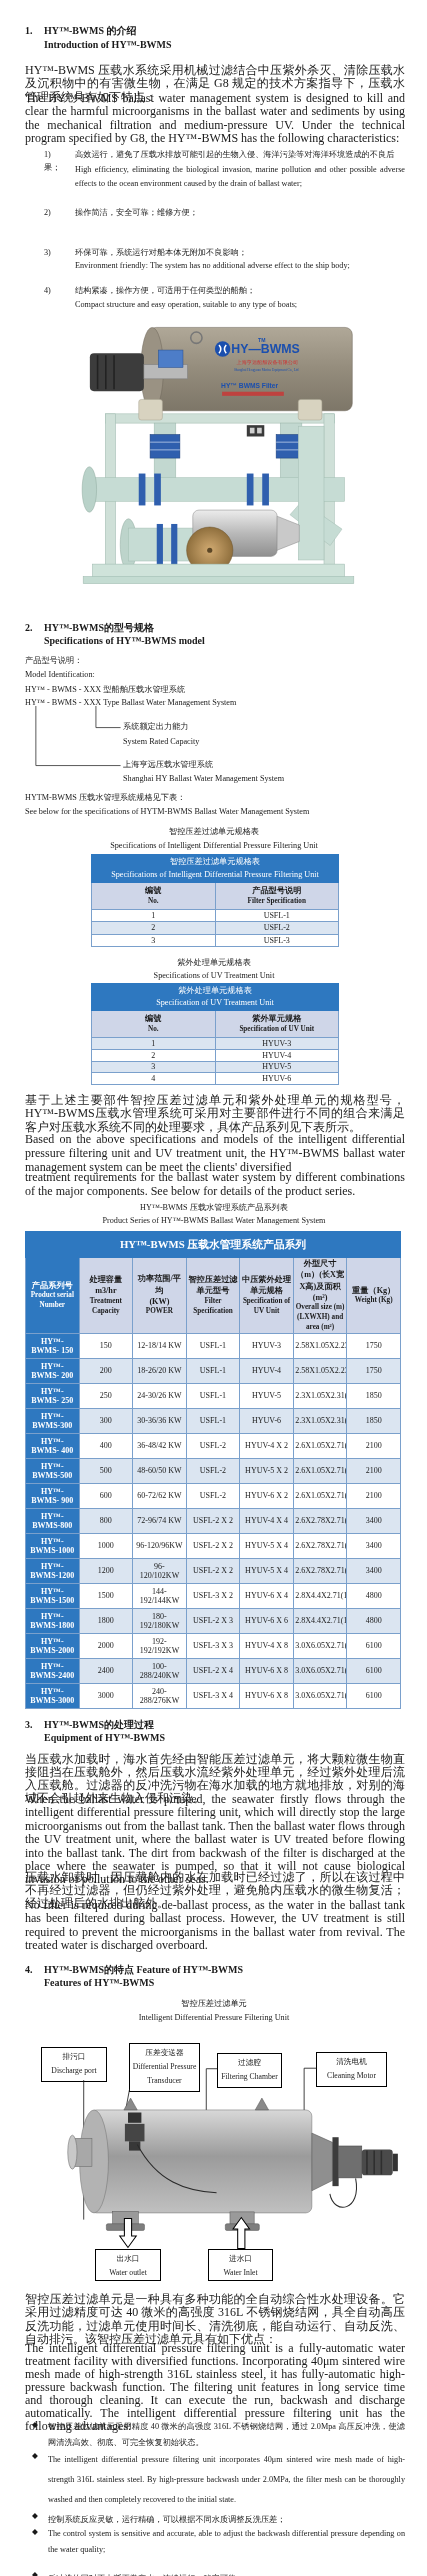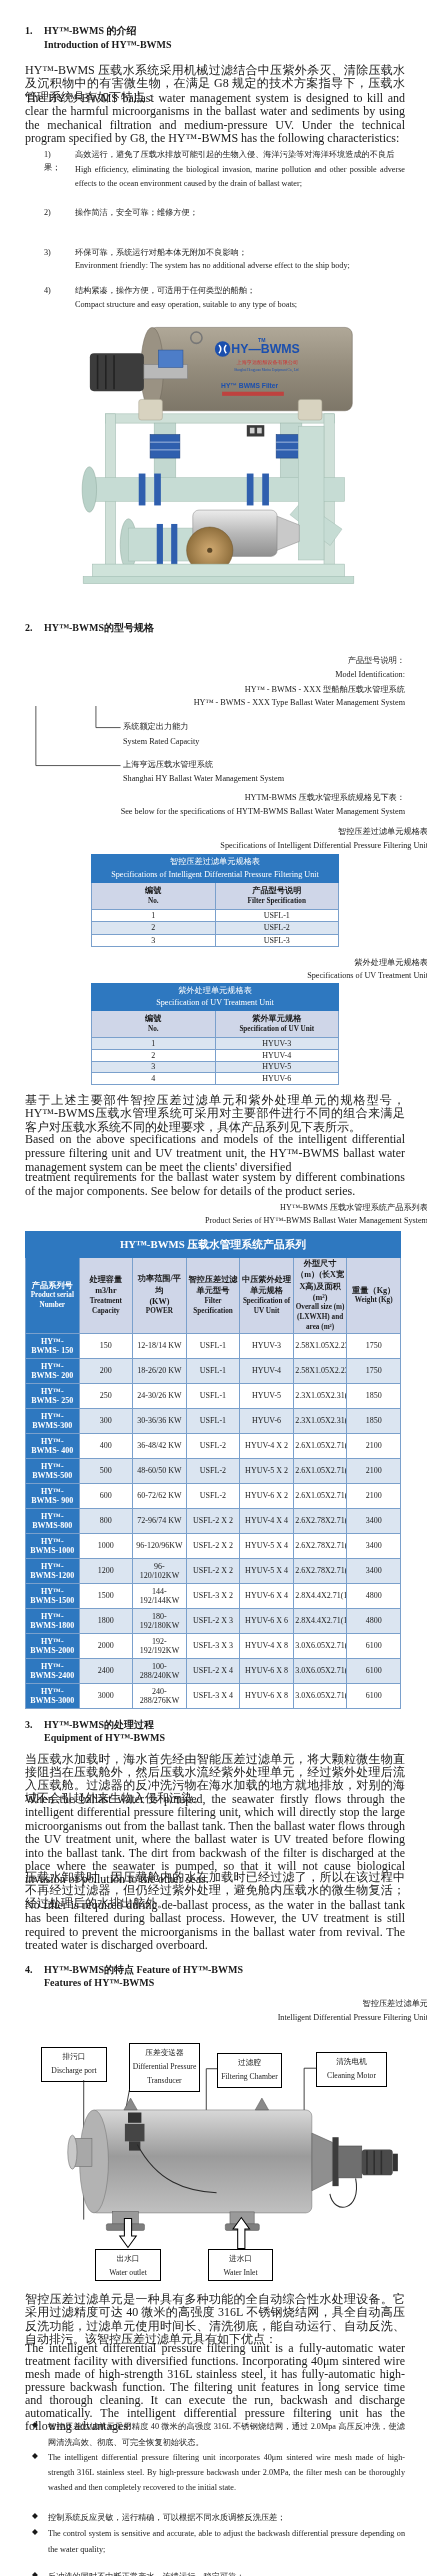--- a/index.html
+++ b/index.html
@@ -7,41 +7,41 @@
         font-family:"Liberation Serif","DejaVu Serif",serif;color:#1a1a1a;}
   .abs{position:absolute;}
   .blk{left:25px;width:380px;}
   .cn,.en{font-size:12px;line-height:13.4px;text-align:justify;}
   .hrow{font-size:10px;font-weight:bold;line-height:13.4px;}
   .num{display:inline-block;width:19px;}
   .item{left:44px;width:362px;font-size:8.2px;line-height:13.4px;}
   .inum{display:inline-block;width:31px;}
   .itemen{left:75px;width:330px;font-size:8.2px;line-height:14px;text-align:justify;}
   .ctr{left:0;width:428px;text-align:center;}
-  .lbl{font-size:8.2px;line-height:13.4px;text-align:right;}
+  .lbl{font-size:8.2px;line-height:13.4px;}
   .tbl{position:absolute;border-collapse:collapse;table-layout:fixed;}
   .tbl td{border:0.5px solid #7aa0cc;text-align:center;vertical-align:middle;padding:0 1.5px;overflow:hidden;}
   .tbl .band td{background:#2e78c0;color:#fff;border:0.5px solid #2e78c0;}
   .band div{line-height:12.4px;font-size:8.2px;}
   .pt .band div{line-height:20.6px;font-size:10.8px;font-weight:bold;}
   .chead td{background:#cfd6e8;font-weight:bold;}
   .hcn{font-size:8.2px;line-height:11.3px;}
   .hen{font-size:7.2px;line-height:9.8px;font-weight:bold;}
   .tA tbody td,.tB tbody td{height:11.3px;font-size:8px;background:#fff;}
   .tB tbody td{height:10.8px;}
   .pt tbody td{height:24px;font-size:8px;background:#fff;}
   tr.alt td{background:#dbe5f1;}
   .pt td.c0{background:#2e78c0 !important;color:#fff;font-weight:bold;text-align:center;}
   .pt .chead td.c0{background:#2e78c0;color:#fff;}
   .fbox{position:absolute;border:1px solid #000;background:#fff;text-align:center;
         font-size:7.7px;line-height:14px;padding-top:1.5px;}
   .bullet-mark{position:absolute;left:32px;width:11.3px;font-size:7.7px;}
   .bullet{position:absolute;left:48px;width:357px;font-size:8.2px;text-align:justify;}
   .lh25{line-height:13px;} .lh26{line-height:13.4px;} .lh27{line-height:14px;}
-  .lh29{line-height:15px;} .lh30{line-height:15.5px;}
+  .lh29{line-height:20px;} .lh30{line-height:15.5px;}
   svg{display:block;}
 </style>
 </head>
 <body>
 
 <div id="page">
 
   <div class="abs blk hrow" style="top:24px"><span class="num">1.</span><span>HY™-BWMS 的介绍</span></div>
   <div class="abs hrow" style="top:38px;left:44px;width:361px">Introduction of HY™-BWMS</div>
   <div class="abs blk cn" style="top:64px">HY™-BWMS 压载水系统采用机械过滤结合中压紫外杀灭、清除压载水及沉积物中的有害微生物，在满足 G8 规定的技术方案指导下，压载水管理系统具有如下特点：</div>
@@ -127,20 +127,21 @@
       <path d="M389,375 L432,392 L432,424 L389,441 Z" fill="#c9c9c9" stroke="#8a8a8a"></path>
       <circle cx="258" cy="441" r="45" fill="url(#brass1)" stroke="#6e5630"></circle>
       <circle cx="258" cy="441" r="5" fill="#5c4726"></circle>
 
       <rect x="30" y="468" width="490" height="26" fill="#cfe3da" stroke="#9db8ae"></rect>
       <rect x="12" y="492" width="526" height="14" fill="#c4dcd2" stroke="#9db8ae"></rect>
     </svg>
   </div>
 
   <div class="abs blk hrow" style="top:621px"><span class="num">2.</span><span>HY™-BWMS的型号规格</span></div>
+  <div class="abs hrow" style="top:634px;left:44px;width:361px">Specifications of HY™-BWMS model</div>
   <div class="abs blk lbl" style="top:654px">产品型号说明：</div>
   <div class="abs blk lbl" style="top:668px">Model Identification:</div>
   <div class="abs blk lbl" style="top:683px">HY™ - BWMS - XXX  型船舶压载水管理系统</div>
   <div class="abs blk lbl" style="top:696px">HY™ - BWMS - XXX Type Ballast Water Management System</div>
 
   <svg class="abs" style="left:0;top:705px" width="428" height="77" viewBox="0 0 830 150">
     <polyline points="185,2 185,44 233,44" fill="none" stroke="#333" stroke-width="1.6"></polyline>
     <polyline points="68,2 68,118 233,118" fill="none" stroke="#333" stroke-width="1.6"></polyline>
   </svg>
   <div class="abs lbl" style="left:123px;top:720px">系统额定出力能力</div>

